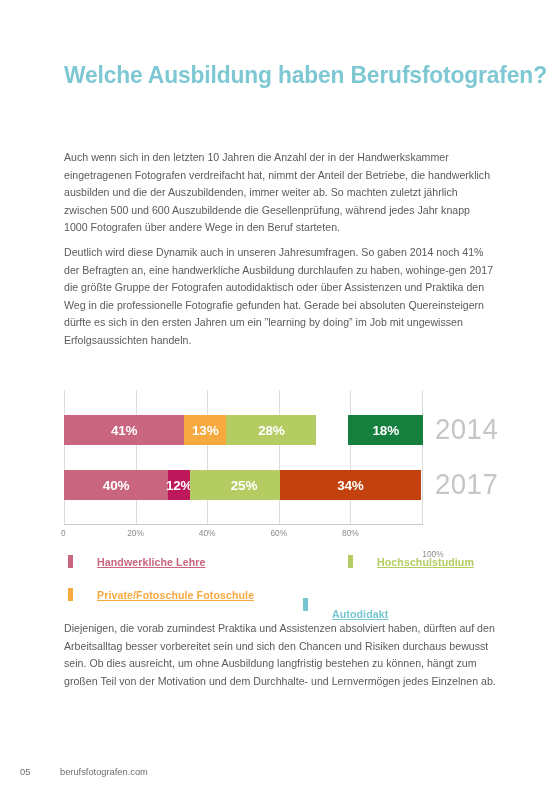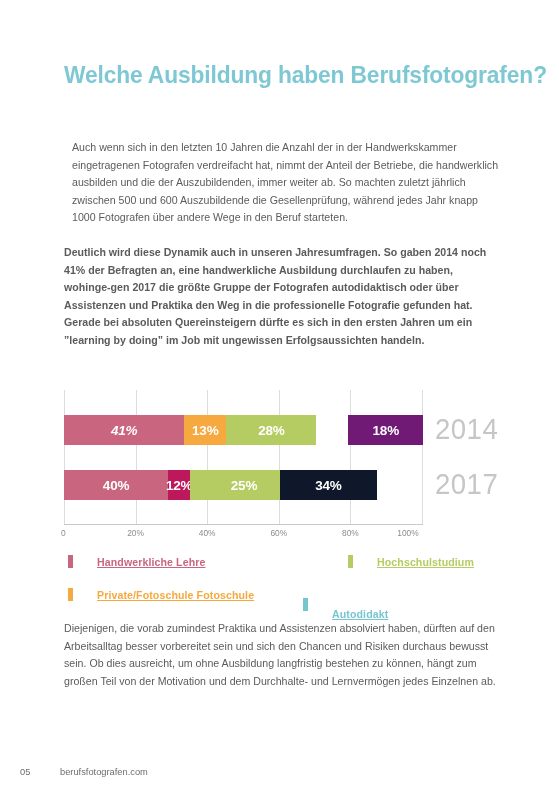--- a/index.html
+++ b/index.html
@@ -35,22 +35,22 @@
   .para {
     position: absolute;
     left: 64px;
     width: 432px;
     font-size: 10.6px;
     line-height: 17.6px;
     color: #5b5b5d;
     text-align: left;
     letter-spacing: 0.01px;
   }
-  .para-1 { top: 139px; margin-left: 8px; }
-  .para-2 { top: 244px; font-weight: bold; }
+  .para-1 { top: 149px; }
+  .para-2 { top: 244px; }
   .para-3 { top: 620px; }
 
   
   .chart {
     position: absolute;
     left: 64px;
     top: 390px;
     width: 432px;
     height: 145px;
   }
@@ -180,40 +180,40 @@
   <div class="plot" id="plot-area">
 
   <div class="gridline" style="left: 0px;"></div>
       <div class="gridline" style="left: 71.6px;"></div>
       <div class="gridline" style="left: 143.2px;"></div>
       <div class="gridline" style="left: 214.8px;"></div>
       <div class="gridline" style="left: 286.4px;"></div>
       <div class="gridline" style="left: 358px;"></div>
       <div class="axis-line"></div>
       <div class="bar-row row-2014">
-        <div class="seg" style="width: 134px; background: rgb(201, 101, 127); font-style: italic;">41%</div>
+        <div class="seg" style="width: 134px; background: rgb(201, 101, 127);">41%</div>
         <div class="seg" style="width: 46.67px; background: rgb(246, 169, 62);">13%</div>
         <div class="seg" style="width: 100.52px; background: rgb(181, 204, 98);">28%</div>
-        <div class="seg" style="width: 83px; background: #701a75; margin-left: 32px;">18%</div>
+        <div class="seg" style="width: 83px; background: #15803d; margin-left: 32px;">18%</div>
       </div>
       <div class="bar-row row-2017">
         <div class="seg" style="width: 104.11px; background: rgb(201, 101, 127);">40%</div>
         <div class="seg" style="width: 22px; background: #be185d;">12%</div>
         <div class="seg" style="width: 89.75px; background: rgb(181, 204, 98); padding-left: 18px;">25%</div>
-        <div class="seg" style="width: 97px; background: #0f172a; text-align: right;">34%</div>
+        <div class="seg" style="width: 141px; background: #c2410c; text-align: right;">34%</div>
       </div>
     </div>
   <div class="year-label year-2014">2014</div>
   <div class="year-label year-2017">2017</div>
 <div class="tick tick-first" style="left: 0px;">0</div>
     <div class="tick" style="left: 71.6px;">20%</div>
     <div class="tick" style="left: 143.2px;">40%</div>
     <div class="tick" style="left: 214.8px;">60%</div>
     <div class="tick" style="left: 286.4px;">80%</div>
-    <div class="tick" style="left: 344px;">100%</div>
+    <div class="tick" style="left: 369px; margin-top: 21px;">100%</div>
   </div>
 
 <div class="legend" id="legend-area">
   <div class="legend-item lg-0">
     <span class="legend-swatch" style="background: rgb(201, 101, 127);"></span>
     <span class="legend-label" style="color: rgb(201, 101, 127);">Handwerkliche Lehre</span>
   </div>
   <div class="legend-item lg-1">
     <span class="legend-swatch" style="background: rgb(181, 204, 98);"></span>
     <span class="legend-label" style="color: rgb(181, 204, 98);">Hochschulstudium</span>

